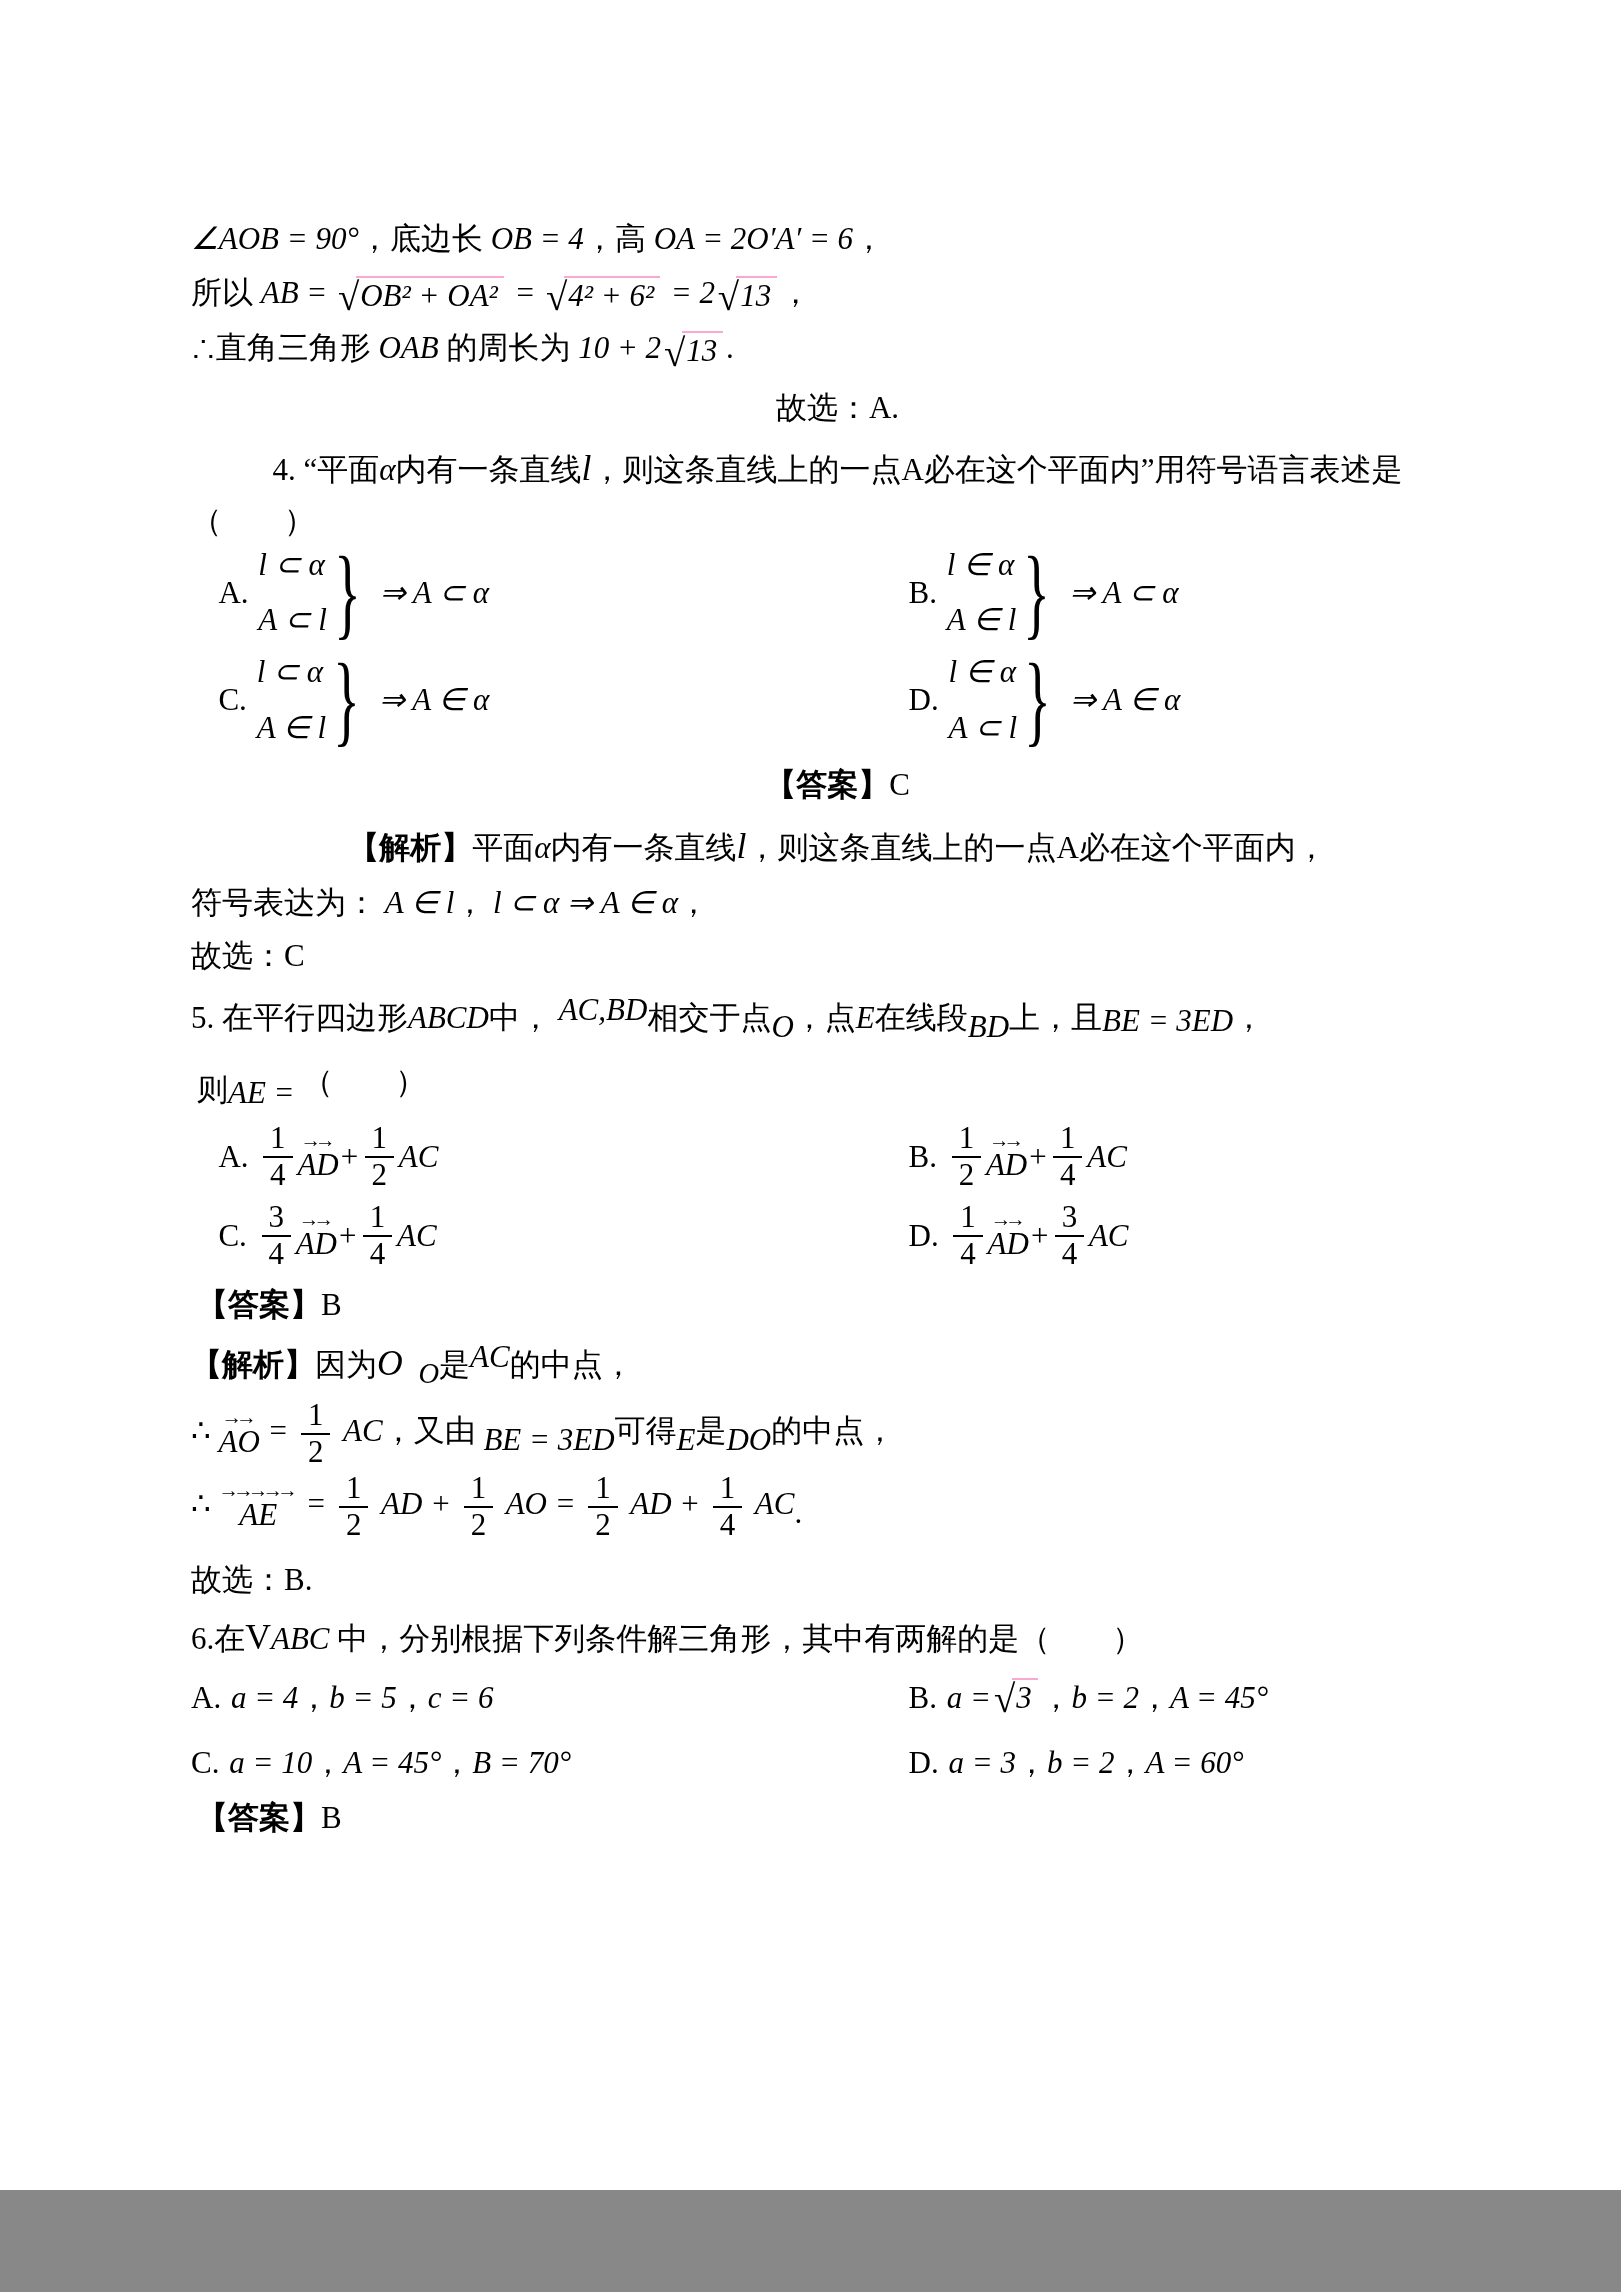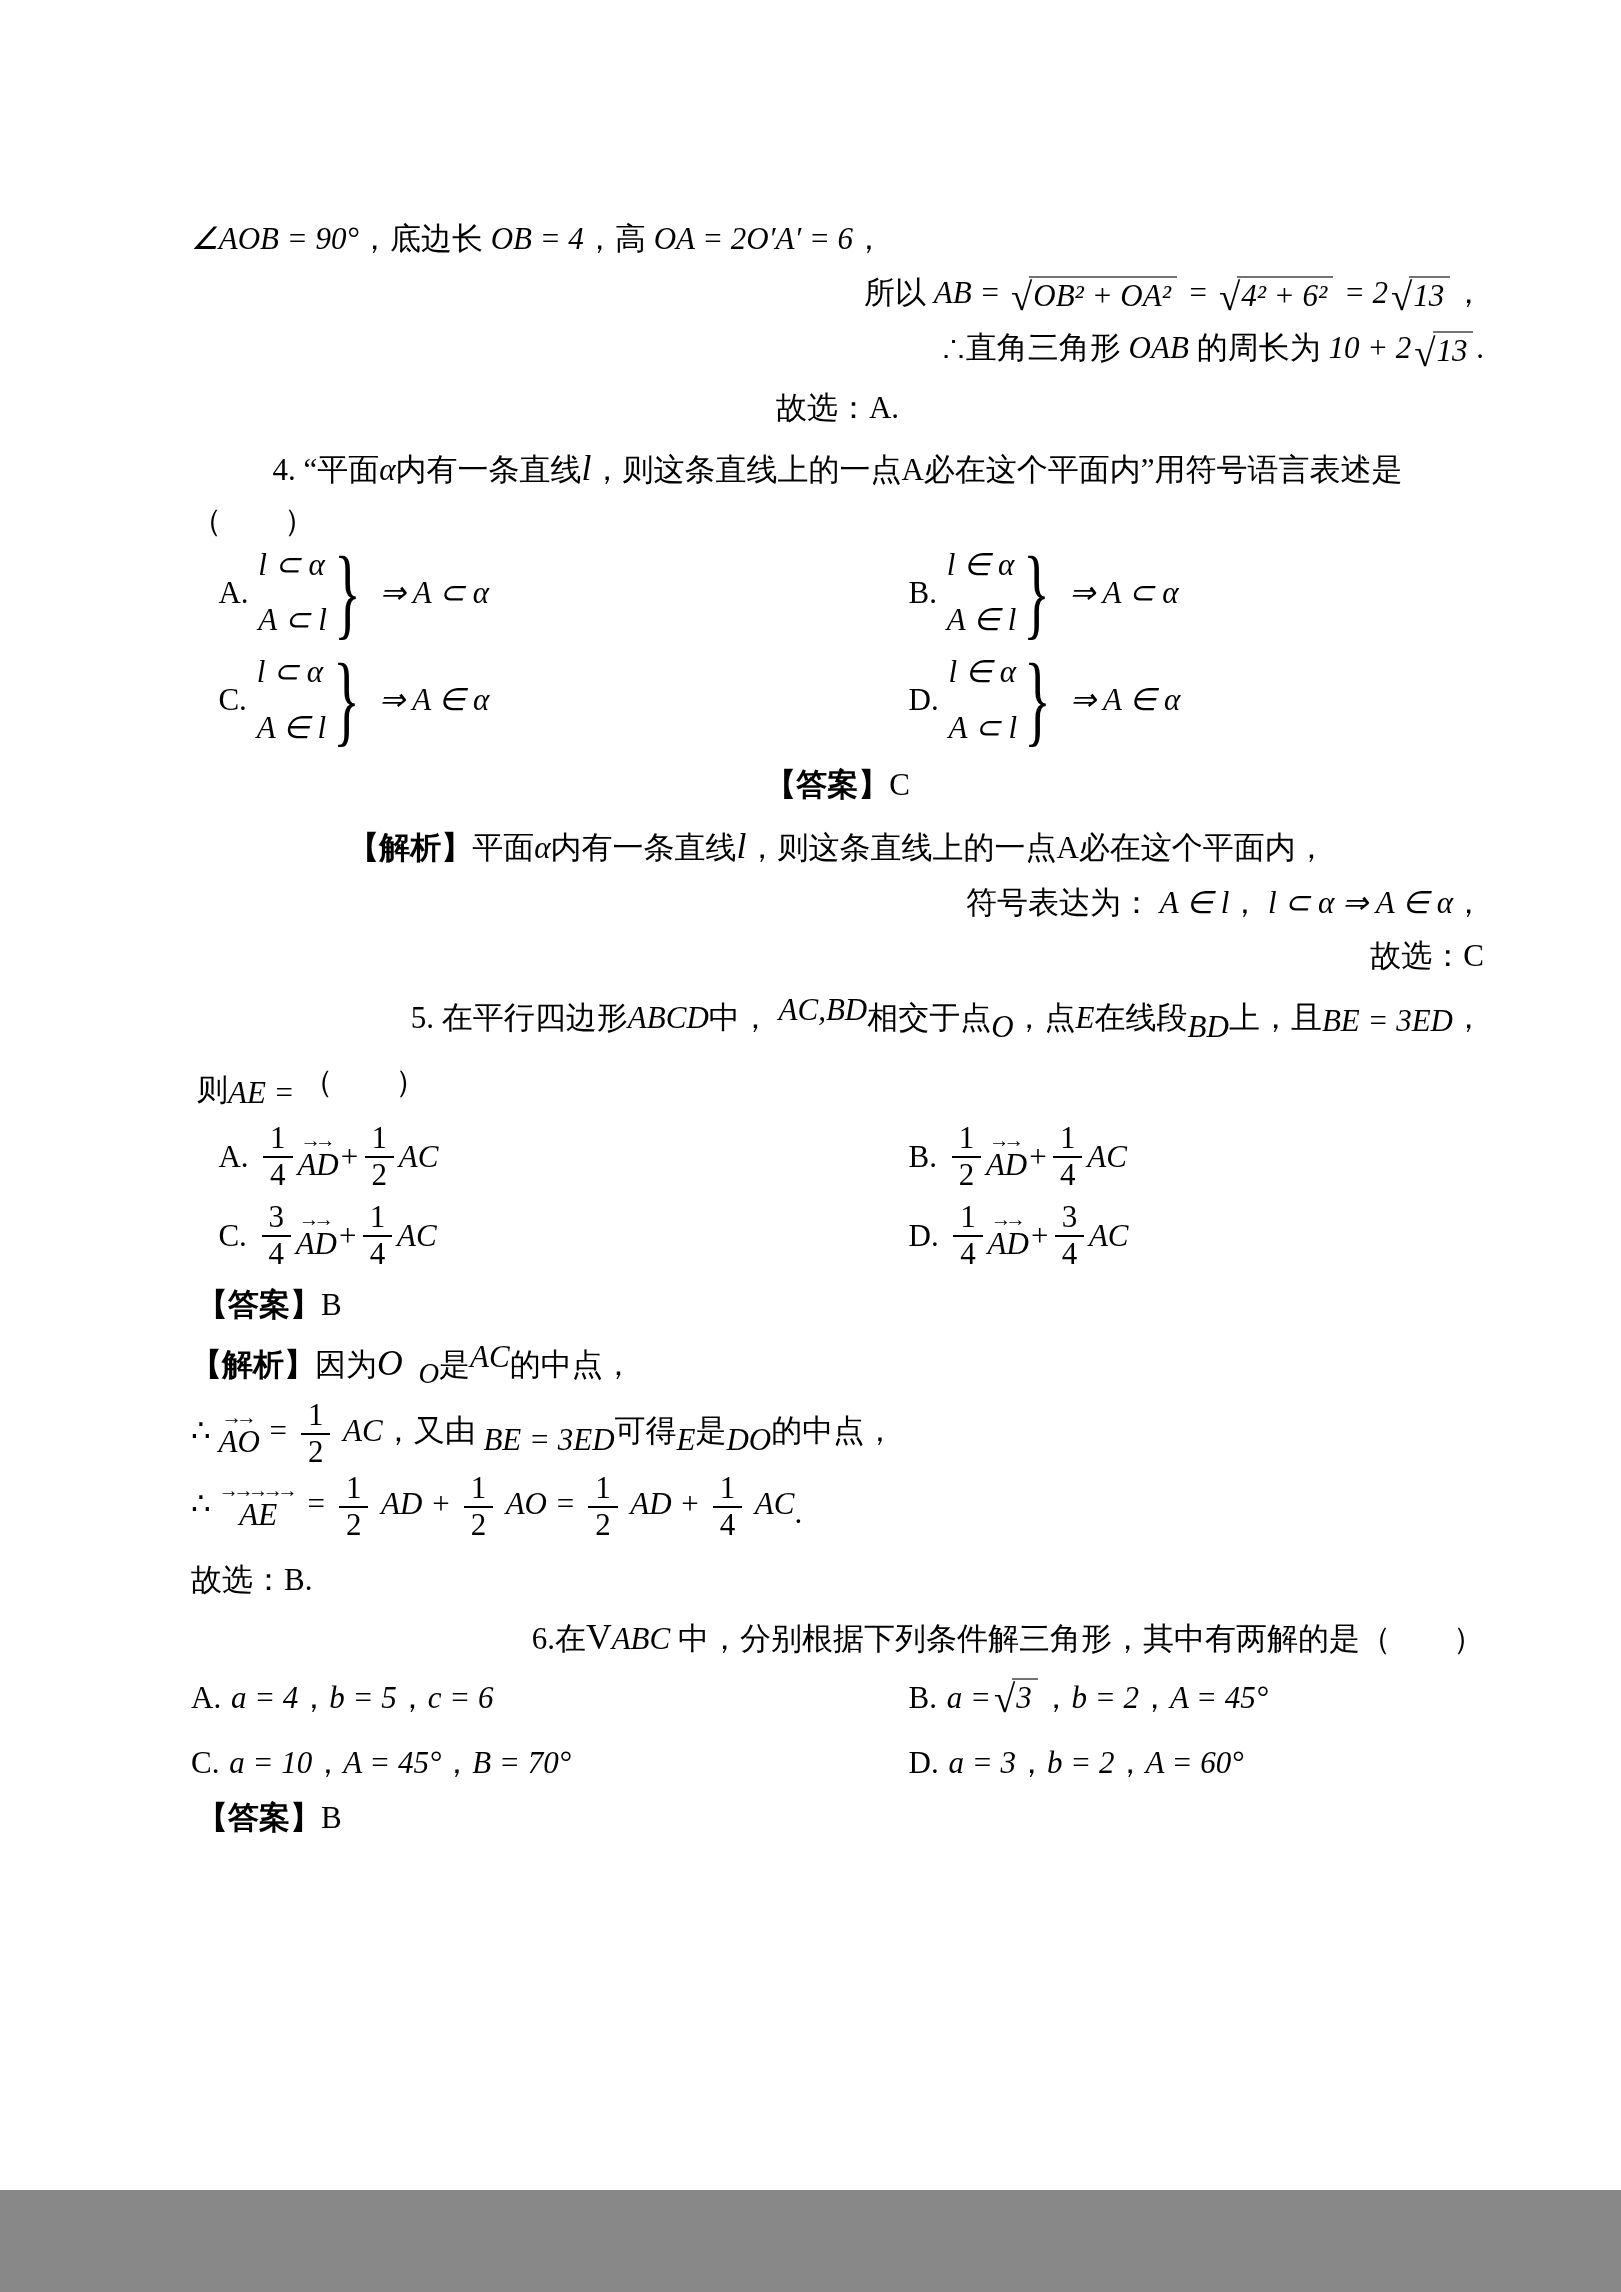--- a/index.html
+++ b/index.html
@@ -24,21 +24,21 @@
   .hi  { vertical-align:0.25em; }
   .low { vertical-align:-0.3em; }
   .low2{ vertical-align:-0.12em; }
   .big { font-size:1.15em; }
   .sm  { font-size:0.92em; }
   .gapl{ margin-left:15.7px; }
 
   
   .sqrt { display:inline-flex; align-items:stretch; vertical-align:middle; margin:0 2.9px; }
   .sqrt-sign { font-style:normal; align-self:flex-end; font-size:1.25em; line-height:0.9; margin-right:-2.9px; }
-  .sqrt-body { border-top:2px solid #737373; padding:0 5.9px 2px 3.9px; font-style:italic; line-height:1.15; }
+  .sqrt-body { border-top:2px solid #f9a8d4; padding:0 5.9px 2px 3.9px; font-style:italic; line-height:1.15; }
 
   
   .frac { display:inline-flex; flex-direction:column; align-items:center; vertical-align:middle; line-height:1.05; margin:0 4.9px; font-style:normal; }
   .frac .num { padding:0 6.9px 1px; border-bottom:2px solid #000; }
   .frac .den { padding:1px 6.9px 0; }
 
   
   .sys-group { display:inline-flex; align-items:center; }
   .sys { display:inline-flex; flex-direction:column; gap:13.7px; align-items:flex-start; }
   .brace { font-style:normal; font-size:102px; line-height:0.85; transform:scaleX(0.55); margin:0 0 0 -3.9px; font-weight:300; }
@@ -49,21 +49,21 @@
   .vec-arrows { font-style:normal; font-weight:bold; font-size:20.6px; letter-spacing:-5.9px; line-height:0.8; height:16.7px; padding-right:5.9px; white-space:nowrap; }
   .vec-base { line-height:1.1; }
 
   
   .optrow { display:grid; grid-template-columns:55.5% 1fr; align-items:center; }
   .optcell { display:inline-flex; align-items:center; }
   .optcell .lbl { font-style:normal; margin-right:9.8px; }
   .indent { padding-left:27.4px; }
 
   
-  .mt12{margin-top:11.8px;text-align:right;} .mt16{margin-top:15.7px;text-align:center;} .mt8{margin-top:7.8px;}
+  .mt12{margin-top:11.8px;} .mt16{margin-top:15.7px;text-align:center;} .mt8{margin-top:7.8px;}
   .mt2{margin-top:2px;} .mt10{margin-top:9.8px;} .mt14{margin-top:13.7px;margin-left:6px;}
   .mt6{margin-top:5.9px;} .mt4{margin-top:3.9px;} .mt18{margin-top:17.6px;}
   .mt24{margin-top:23.5px;}
 </style>
 </head>
 <body>
 
 <div class="page">
 
   <div class="line">

